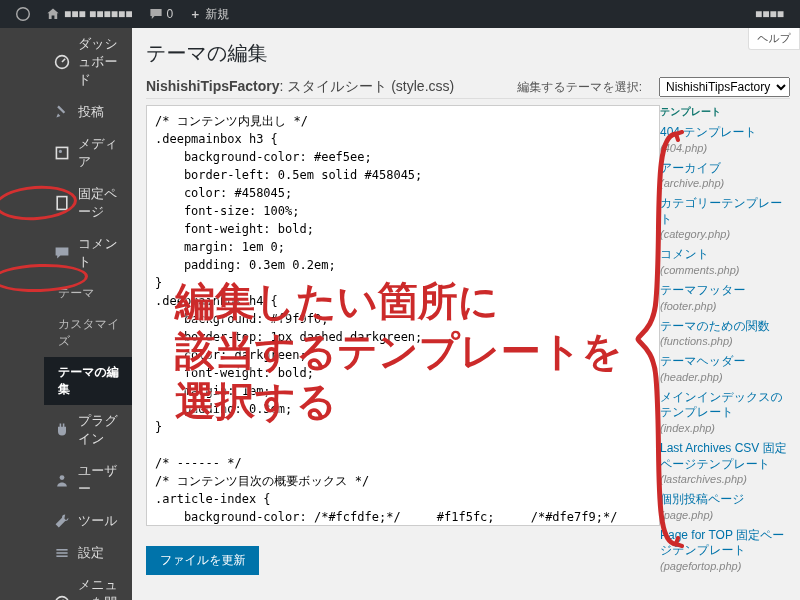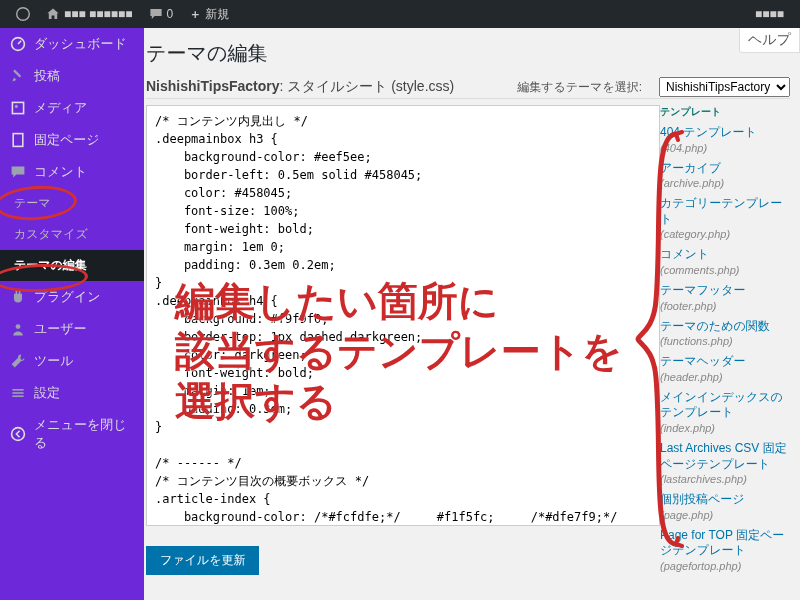--- a/index.html
+++ b/index.html
@@ -3,39 +3,39 @@
 <meta charset="utf-8">
 <style>
   * { box-sizing: border-box; margin: 0; padding: 0; }
   body { font-family: -apple-system, "Hiragino Kaku Gothic Pro", Meiryo, sans-serif; font-size: 13px; background: #f1f1f1; color: #444; overflow: hidden; width: 800px; height: 600px; position: relative; }
   
   .adminbar { background: #23282d; color: #ccc; height: 28px; display: flex; align-items: center; padding: 0 8px; font-size: 12px; }
   .adminbar .abitem { display: flex; align-items: center; padding: 0 8px; gap: 4px; color: #ccc; cursor: pointer; }
   .adminbar .sep { flex: 1; }
   .adminbar svg { width: 14px; height: 14px; fill: #aaa; }
   
-  .sidebar { position: absolute; top: 28px; left: 0; bottom: 0; width: 144px; background: #6d28d9; color: #ddd; font-size: 13px; }
+  .sidebar { position: absolute; top: 28px; left: 0; bottom: 0; width: 132px; background: #404040; color: #ddd; font-size: 13px; padding-left: 44px; }
   .sidebar .item { display: flex; align-items: center; gap: 8px; padding: 7px 10px; cursor: pointer; color: #ddd; position: relative; }
   .sidebar .item.sub { padding-left: 14px; font-size: 12px; color: #bbb; }
   .sidebar .item.current { background: #0073aa; color: #fff; }
   .sidebar .item.current::after { content:""; position:absolute; right:-8px; top:50%; transform:translateY(-50%); border:8px solid transparent; border-left-color:#0073aa; }
   .sidebar .item.subcurrent { background: #191e23; color: #fff; font-weight: bold; }
   .sidebar svg { width: 16px; height: 16px; fill: #9ca3af; flex-shrink: 0; }
   .sidebar .item.current svg { fill: #fff; }
   
   .redoval { position: absolute; border: 3px solid #d43030; border-radius: 50%; pointer-events: none; }
   
   .main { position: absolute; top: 28px; left: 130px; right: 0; bottom: 0; padding: 12px 10px 12px 16px; overflow: hidden; }
   h1.page-title { font-size: 20px; font-weight: 400; color: #23282d; margin-bottom: 10px; }
   .subhdr { display: flex; align-items: center; justify-content: space-between; border-bottom: 1px solid #ddd; padding-bottom: 1px; margin-bottom: 6px; }
   .subhdr .themelabel { font-size: 14px; }
   .subhdr .themelabel b { font-weight: bold; }
   .subhdr .selwrap { font-size: 12px; color: #555; display: flex; align-items: center; gap: 17px; }
   .subhdr select { font-size: 12px; padding: 1px 2px; }
-  .helpbtn { position: absolute; top: 28px; right: 0; background: #fff; border: 1px solid #ddd; border-top: none; padding: 3px 8px; font-size: 14px; color: #555; border-bottom-left-radius: 3px; z-index: 3; }
+  .helpbtn { position: absolute; top: 28px; right: 0; background: #fff; border: 1px solid #ddd; border-top: none; padding: 3px 8px; font-size: 11px; color: #555; border-bottom-left-radius: 3px; z-index: 3; }
   
   .cols { display: flex; gap: 0; height: 470px; }
   .editorwrap { flex: 1; display: flex; flex-direction: column; }
   textarea.code { flex: 1; width: 100%; font-family: Consolas, Menlo, monospace; font-size: 12px; line-height: 1.5; padding: 6px 8px; border: 1px solid #ccc; background: #fff; resize: none; white-space: pre; overflow: auto; }
   .updatebtn { margin-top: 20px; background: #0073aa; color: #fff; border: none; padding: 6px 14px; font-size: 12px; cursor: pointer; align-self: flex-start; }
   
   .tpllist { width: 130px; overflow: hidden; }
   .tpllist h3 { font-size: 10px; color: #0f766e; margin-bottom: 6px; font-weight: bold; }
   .tpllist a { display: block; color: #0073aa; font-size: 12px; line-height: 1.3; margin-bottom: 1px; cursor: pointer; }
   .tpllist .fn { display:block; font-size: 11px; color: #888; font-style: italic; margin-bottom: 7px; }

